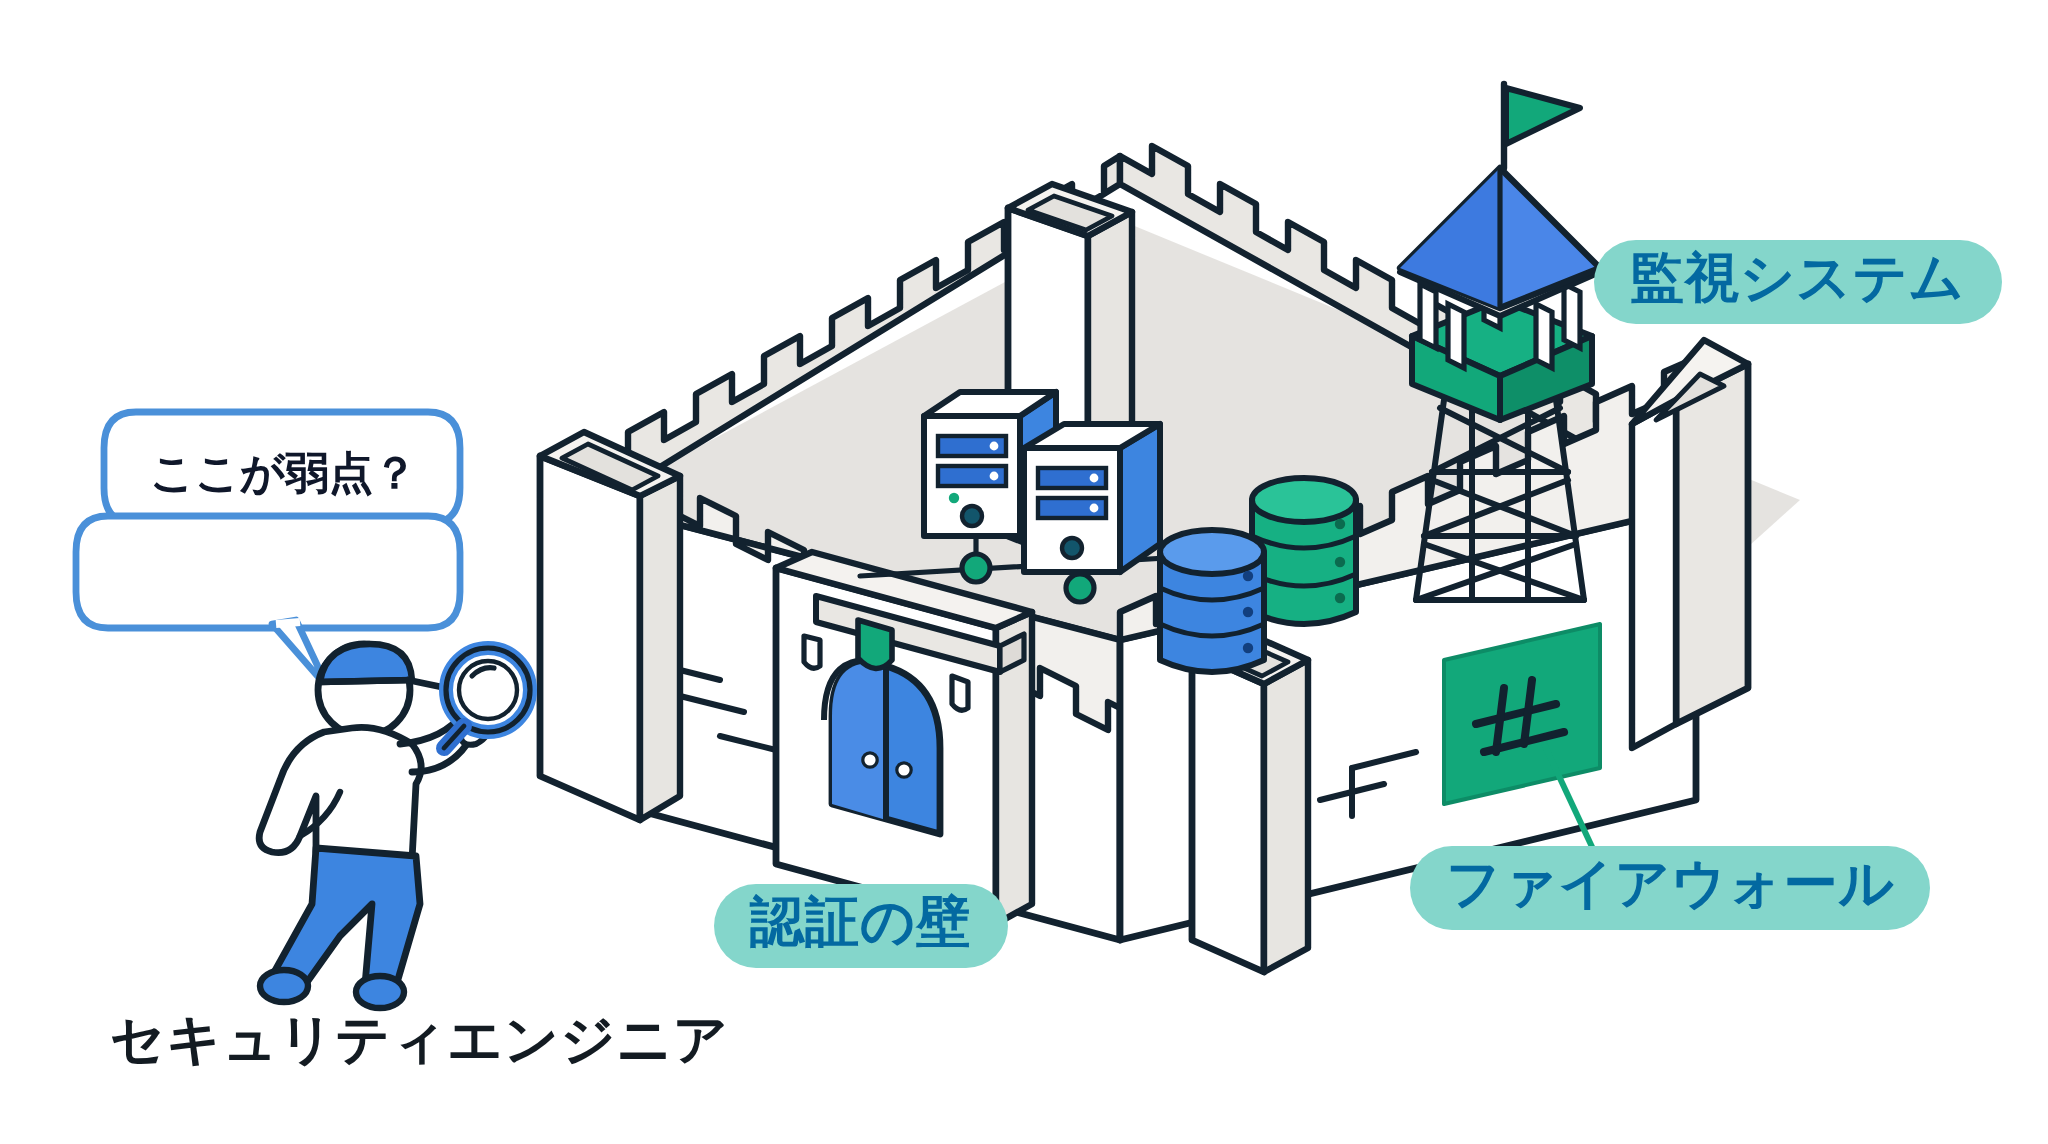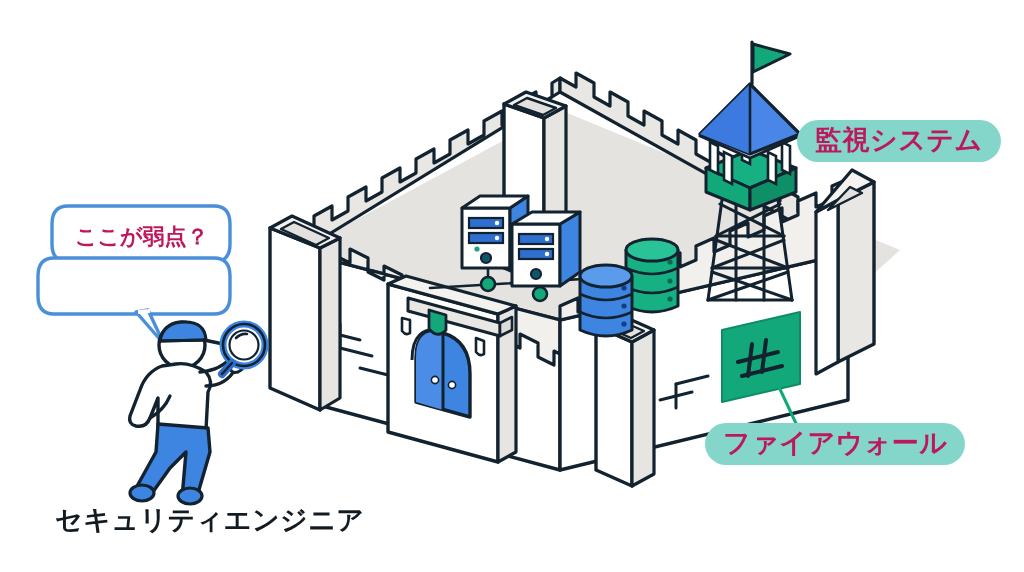--- a/index.html
+++ b/index.html
@@ -6,37 +6,37 @@
   body{
     font-family:"DejaVu Sans","Liberation Sans",sans-serif;
     width:1024px;height:572px;overflow:hidden;
   }
   #stage{position:relative;width:1024px;height:572px;background:#ffffff;}
   #scene{position:absolute;left:0;top:0;width:1024px;height:572px;}
   .lbl{
     position:absolute;
     white-space:nowrap;
     font-weight:700;
-    color:#be185d;
+    color:#0369a1;
     letter-spacing:.5px;
   }
   .pill{
     border-radius:999px;
     padding:6px 18px 8px 18px;
     font-size:27px;
     line-height:1.05;
   }
   #pill-monitor{left:797px;top:120px;background:#84d6cb;}
   #pill-firewall{left:705px;top:423px;background:#84d6cb;}
   #pill-auth{left:357px;top:442px;background:#84d6cb;}
   #engineer-caption{
     left:55px;top:502px;font-size:27px;color:#131b22;font-family:Liberation Mono, monospace;
   }
   .bubble-txt{
-    position:absolute;font-size:22px;font-weight:700;color:#be185d;
+    position:absolute;font-size:22px;font-weight:700;color:#0f172a;
     white-space:nowrap;
   }
   #bub1-txt{left:75px;top:222px;}
   #bub2-txt{left:58px;top:272px;}
 </style>
 </head>
 <body>
 
 <div id="stage">
 
@@ -314,19 +314,20 @@
     </g>
 
     <path d="M796,140 L790,140" stroke="#12a87a" stroke-width="0" fill="none"></path>
 
   </svg>
 
   <div class="lbl pill" id="pill-monitor">監視システム</div>
 
   <div class="lbl pill" id="pill-firewall">ファイアウォール</div>
 
+  <div class="lbl pill" id="pill-auth">認証の壁</div>
 
   <div class="lbl" id="engineer-caption">セキュリティエンジニア</div>
 
   <div class="bubble-txt" id="bub1-txt">ここが弱点？</div>
 
 
 </div>
 
 </body></html>

